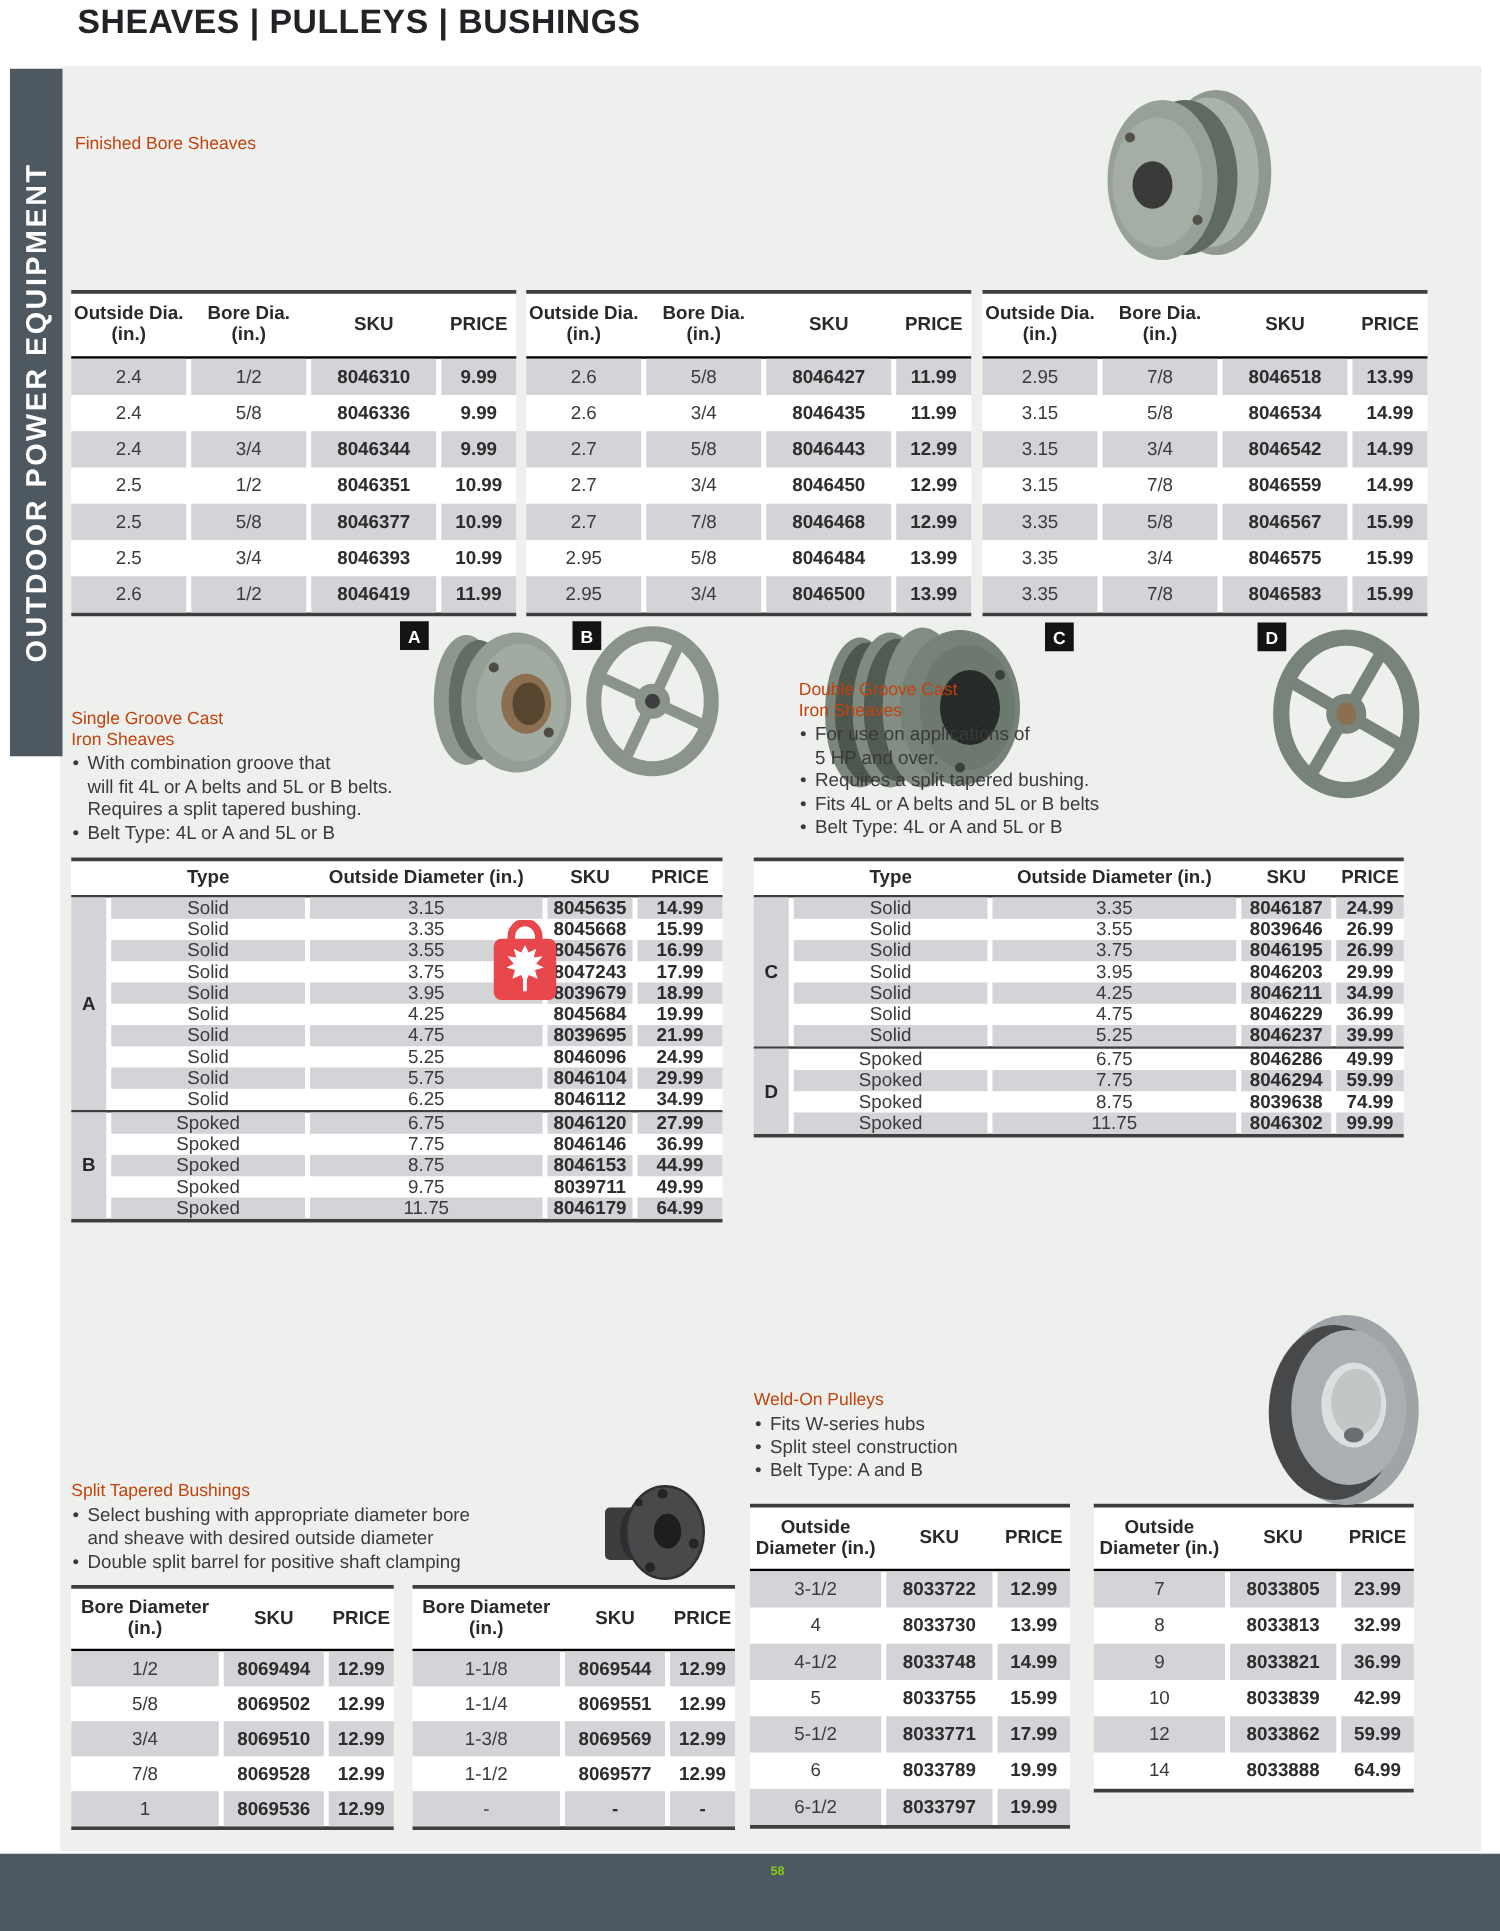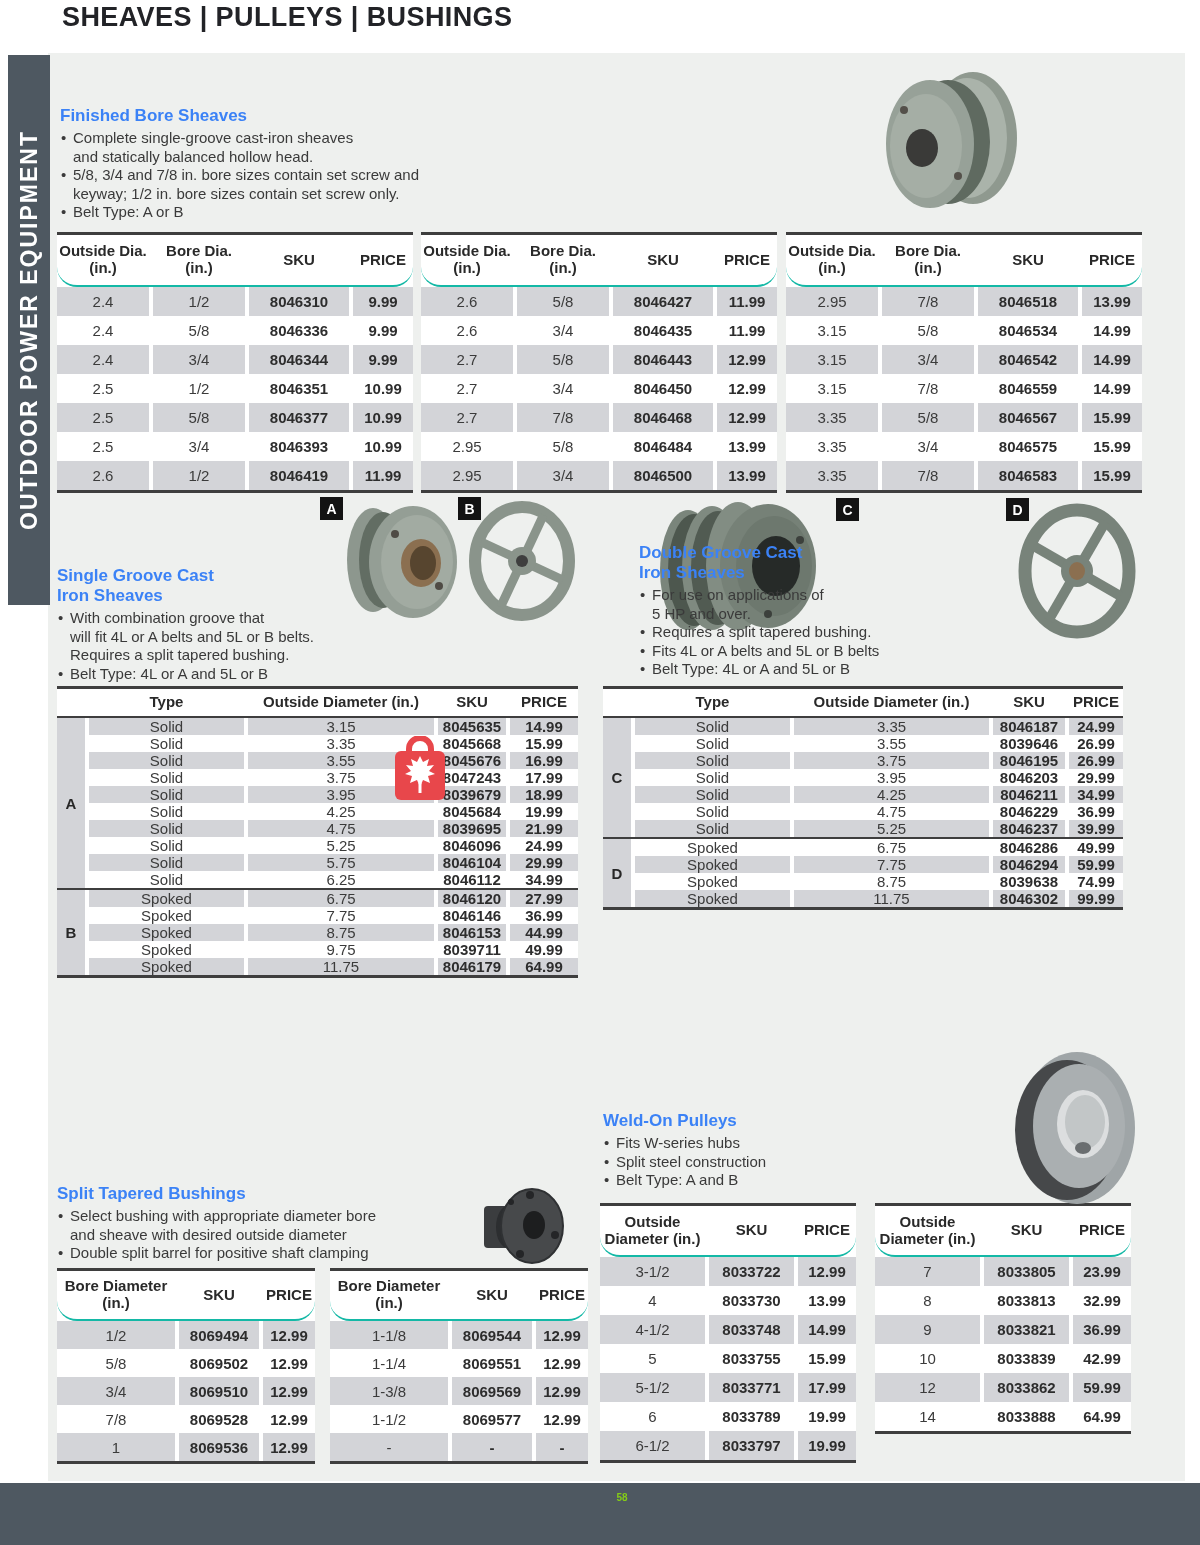--- a/index.html
+++ b/index.html
@@ -11,29 +11,29 @@
   .page-title{position:absolute;left:62px;top:2px;font-size:27px;font-weight:bold;color:#222327;letter-spacing:.4px;}
   .sidebar{position:absolute;left:8px;top:55px;width:42px;height:550px;background:#4e5861;
     display:flex;align-items:center;justify-content:center;}
   .sidebar-text{writing-mode:vertical-rl;transform:rotate(180deg);color:#fff;font-weight:bold;
     font-size:23px;letter-spacing:2px;white-space:nowrap;}
   .footer{position:absolute;left:0;top:1483px;width:1200px;height:62px;background:#4e5861;}
   .page-num{position:absolute;left:0;top:9px;width:1180px;text-align:center;color:#84cc16;
     font-size:10px;font-weight:bold;padding-left:32px;}
 
   .txtblock{position:absolute;z-index:2;}
-  .sec-head{font-size:17px;font-weight:bold;color:#3b82f6;line-height:1.18;white-space:pre-line;margin-bottom:3px;}
+  .sec-head{font-size:14px;font-weight:normal;color:#c2410c;line-height:1.18;white-space:pre-line;margin-bottom:3px;}
   .bullet{font-size:15px;color:#3a3a3a;line-height:1.24;padding-left:13px;position:relative;white-space:pre-line;}
   .bullet::before{content:"\2022";position:absolute;left:1px;top:0;color:#3a3a3a;}
 
   
   .tbl{position:absolute;background:#fff;border-top:3px solid #3e3e3e;border-bottom:3px solid #3e3e3e;z-index:1;}
   .trow{display:grid;gap:0 4px;}
   .tcell{display:flex;align-items:center;justify-content:center;font-size:15px;color:#3b3b3b;text-align:center;}
-  .thead{border-bottom:2px solid #14b8a6;border-radius:20px;}
+  .thead{border-bottom:2px solid #000000;}
   .th{font-weight:bold;white-space:pre-line;line-height:1.12;color:#292929;}
   .stripe .tcell{background:#d3d4d8;}
   .tcell.bold{font-weight:bold;color:#2d2d2d;}
 
   .tbl-fb{width:356px;}
   .tbl-fb .trow{grid-template-columns:92px 92px 100px 60px;}
   .tbl-fb .thead{height:50px;}
   .tbl-fb .trow:not(.thead){height:29px;}
 
   .tbl-bu{width:258px;}
@@ -76,27 +76,20 @@
 <div class="panel"></div>
 
 <div class="page-title">SHEAVES | PULLEYS | BUSHINGS</div>
 
 <div class="sidebar">
   <div class="sidebar-text">OUTDOOR POWER EQUIPMENT</div>
 </div>
 
 <div class="txtblock" style="left:60px;top:106px;width:450px;">
   <div class="sec-head">Finished Bore Sheaves</div>
-  <div>
-      <div class="bullet">Complete single-groove cast-iron sheaves
-and statically balanced hollow head.</div>
-      <div class="bullet">5/8, 3/4 and 7/8 in. bore sizes contain set screw and
-keyway; 1/2 in. bore sizes contain set screw only.</div>
-      <div class="bullet">Belt Type: A or B</div>
-    </div>
 </div>
 
 <svg class="img" style="left:870px;top:58px;" width="155" height="168" viewBox="0 0 155 168">
   <ellipse cx="103" cy="80" rx="44" ry="66" fill="#8f998f"></ellipse>
   <ellipse cx="97" cy="80" rx="40" ry="60" fill="#aab3aa"></ellipse>
   <ellipse cx="78" cy="84" rx="42" ry="62" fill="#5f6a60"></ellipse>
   <ellipse cx="60" cy="86" rx="44" ry="64" fill="#97a198"></ellipse>
   <ellipse cx="56" cy="88" rx="36" ry="52" fill="#a5aea5"></ellipse>
   <ellipse cx="52" cy="90" rx="16" ry="19" fill="#3a3a38"></ellipse>
   <circle cx="34" cy="52" r="4" fill="#54504a"></circle>

